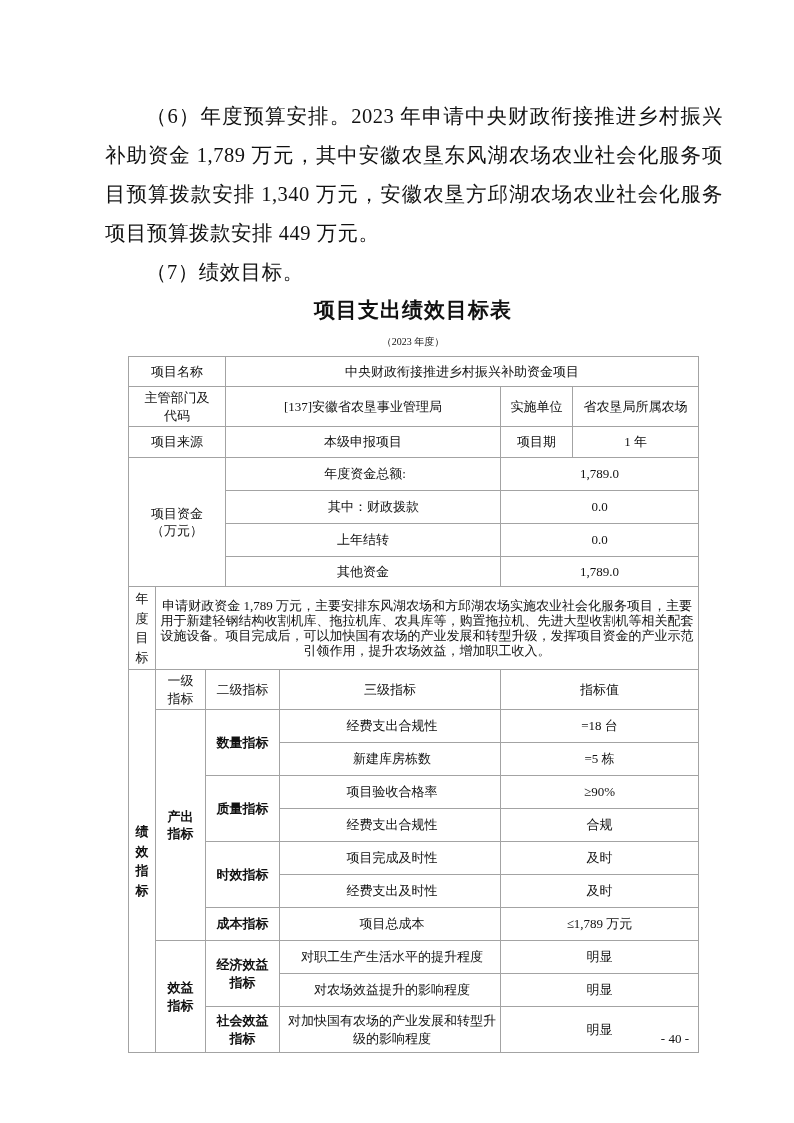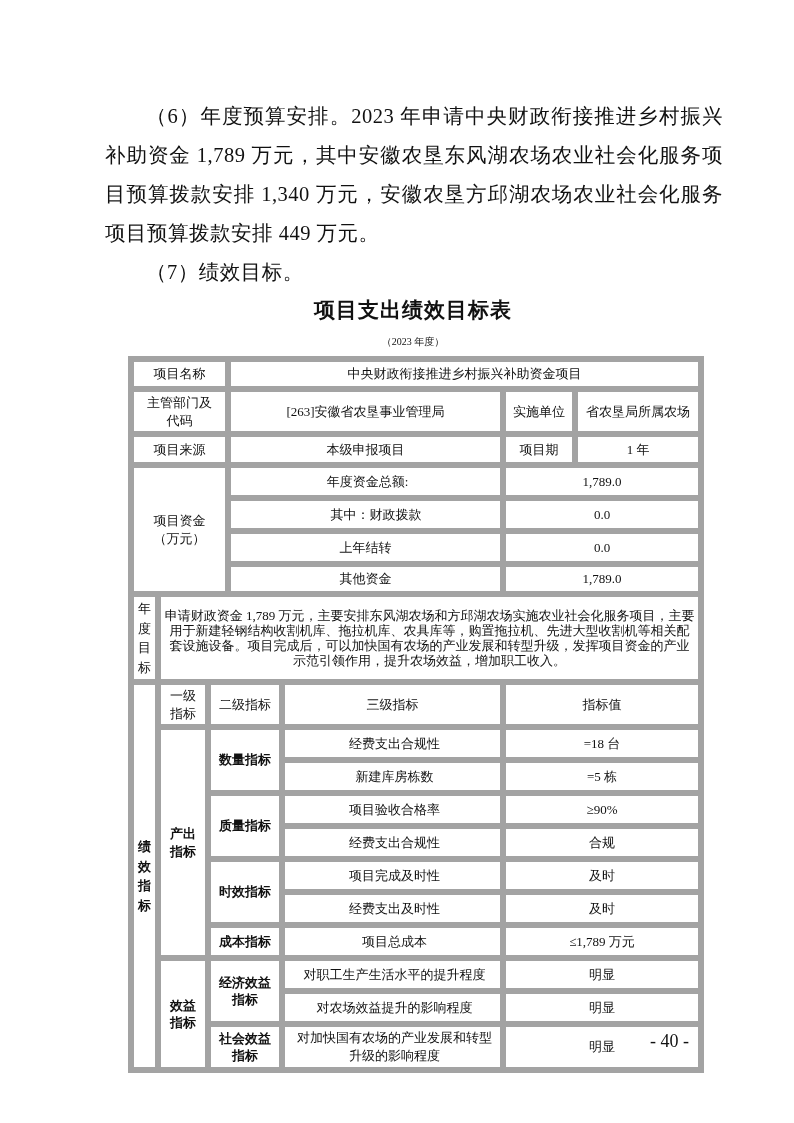--- a/index.html
+++ b/index.html
@@ -37,21 +37,21 @@
     font-size:10px;
   }
   table.perf {
     border-collapse:collapse;
     table-layout:fixed;
     width:570px;
     margin:7px 0 0 112px;
     font-size:13px;
   }
   table.perf td {
-    border:6px solid #a3a3a3;
+    border:1px solid #a3a3a3;
     text-align:center;
     vertical-align:middle;
     padding:2px 3px;
     overflow:hidden;
     word-break:break-all;
   }
   td.al { text-align:left; }
   td.ar { text-align:right; padding-right:7px; }
   .ind0 { padding-left:7px !important; }
   .ind1 { padding-left:24px !important; }
@@ -65,21 +65,21 @@
   .vcol { display:inline-block; width:1em; word-break:break-all; line-height:1.5;text-align:center; }
   td.goalcell {
     text-align:justify;
     line-height:15px;
     padding:4px 6px;
   }
   .page-number {
     position:absolute;
     top:1031px;
     right:121px;
-    font-size:18px;
+    font-size:13px;
   }
 </style>
 </head>
 <body>
 
 <div class="page">
 
   <p class="para first">（6）年度预算安排。2023 年申请中央财政衔接推进乡村振兴补助资金 1,789 万元，其中安徽农垦东风湖农场农业社会化服务项目预算拨款安排 1,340 万元，安徽农垦方邱湖农场农业社会化服务项目预算拨款安排 449 万元。</p>
   <p class="para">（7）绩效目标。</p>
 
@@ -98,21 +98,21 @@
     </colgroup>
 
     <tbody>
         <tr style="height:30px">
       <td colspan="3">项目名称</td>
       <td colspan="4">中央财政衔接推进乡村振兴补助资金项目</td>
     </tr>
 
     <tr style="height:40px">
       <td colspan="3"><span class="w5">主管部门及代码</span></td>
-      <td colspan="2">[263]安徽省农垦事业管理局</td>
+      <td colspan="2">[137]安徽省农垦事业管理局</td>
       <td>实施单位</td>
       <td>省农垦局所属农场</td>
     </tr>
 
     <tr style="height:31px">
       <td colspan="3">项目来源</td>
       <td colspan="2">本级申报项目</td>
       <td>项目期</td>
       <td>1 年</td>
     </tr>

